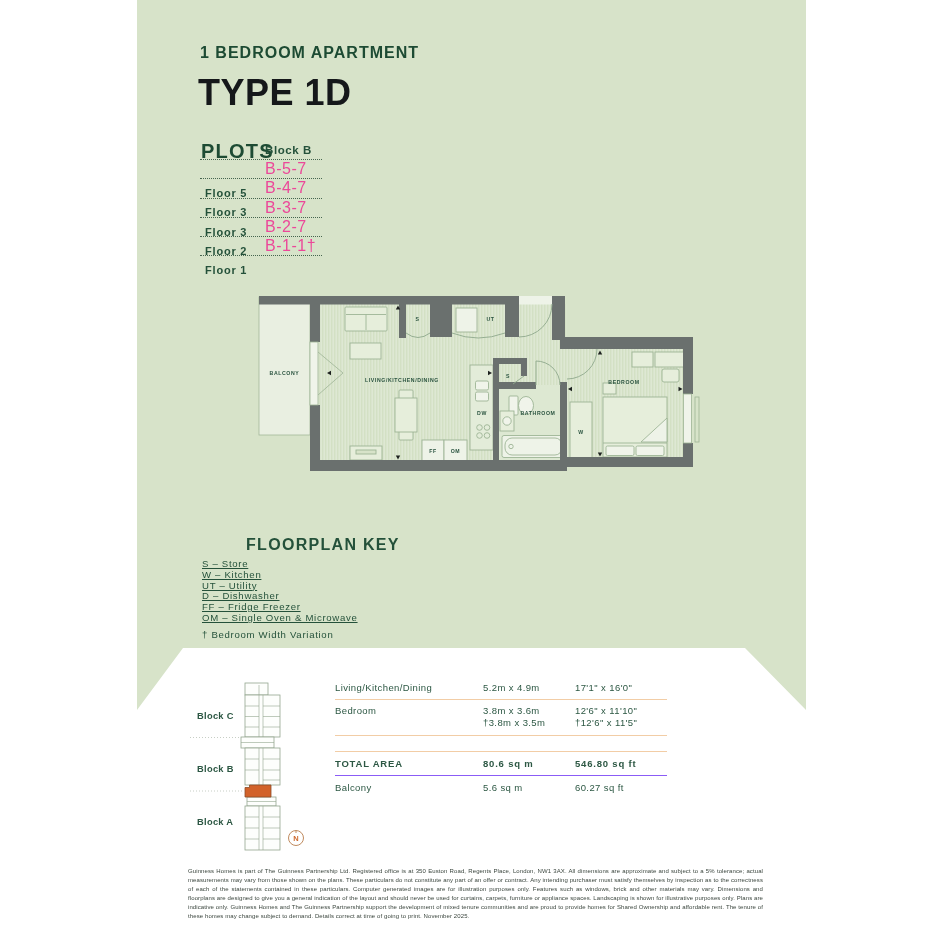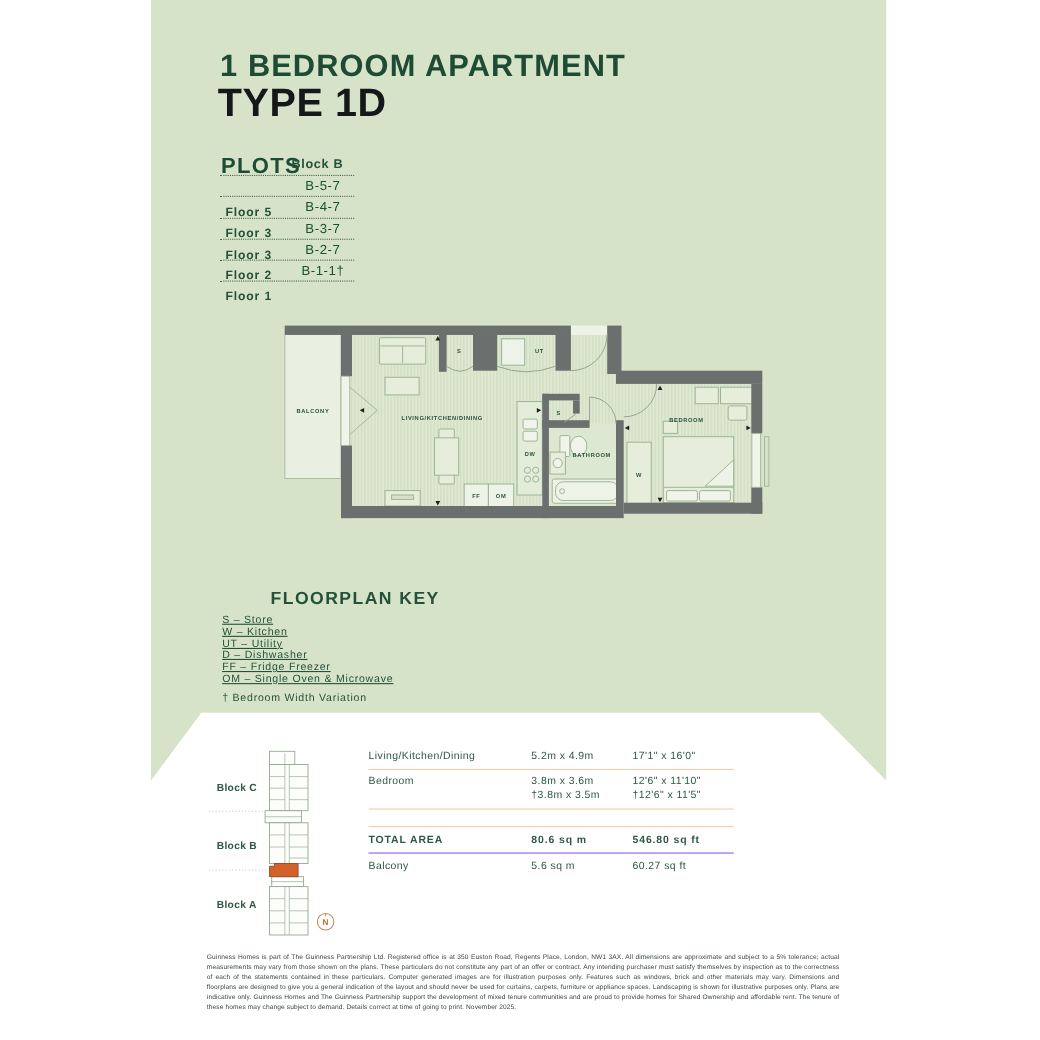--- a/index.html
+++ b/index.html
@@ -1,27 +1,27 @@
 <!DOCTYPE html>
 <html><head>
 <meta charset="utf-8">
 <style>
   html,body{margin:0;padding:0;background:#ffffff;}
   .canvas{position:relative;width:945px;height:945px;background:#ffffff;overflow:hidden;
           font-family:"Liberation Sans",sans-serif;}
   .green-panel{position:absolute;left:137px;top:0;width:669px;height:710px;background:#d7e3c9;
           clip-path:polygon(0px 0px,669px 0px,669px 710px,608px 648px,46px 648px,0px 710px);}
   .abs{position:absolute;}
-  .subtitle{left:200px;top:44px;font-size:28px;font-weight:600;letter-spacing:1px;color:#1d4b33;}
+  .subtitle{left:200px;top:44px;font-size:16px;font-weight:600;letter-spacing:1px;color:#1d4b33;}
   .title{left:198px;top:72px;font-size:36px;font-weight:700;letter-spacing:0.5px;color:#15181a;}
   .plots-heading{left:201px;top:140px;font-size:20px;font-weight:700;letter-spacing:1.2px;color:#1d4b33;}
   .plots-table{left:200px;top:141px;width:122px;color:#24513a;}
   .plots-row{display:flex;align-items:center;height:18.2px;border-bottom:1.5px dotted #46654f;}
   .cell-floor{width:60px;padding-left:5px;font-size:11px;font-weight:700;letter-spacing:0.8px;margin-top:48px;}
-  .cell-plot{flex:1;font-size:12px;font-weight:400;letter-spacing:0.5px;color:#14532d;text-align:center;}
+  .cell-plot{flex:1;font-size:16px;font-weight:400;letter-spacing:0.5px;color:#ec4899;}
   .cell-head{flex:1;font-size:11.5px;font-weight:700;letter-spacing:0.6px;}
   .key{left:202px;top:536px;color:#24513a;}
   .key-title{font-size:16px;font-weight:700;letter-spacing:1.3px;padding-left:44px;}
   .key-items{margin-top:5px;text-decoration:underline;}
   .key-item{font-size:9.6px;line-height:10.8px;letter-spacing:0.7px;font-weight:500;}
   .key-note{margin-top:5px;font-size:9.6px;letter-spacing:0.7px;font-weight:500;}
   .dims{left:335px;top:679px;width:332px;color:#2d5844;}
   .drow{display:flex;font-size:9.5px;letter-spacing:0.4px;font-weight:500;}
   .c1{width:148px;} .c2{width:92px;} .c3{flex:1;}
   .r1{padding:3px 0 6px 0;border-bottom:1px solid #f2cda6;}

